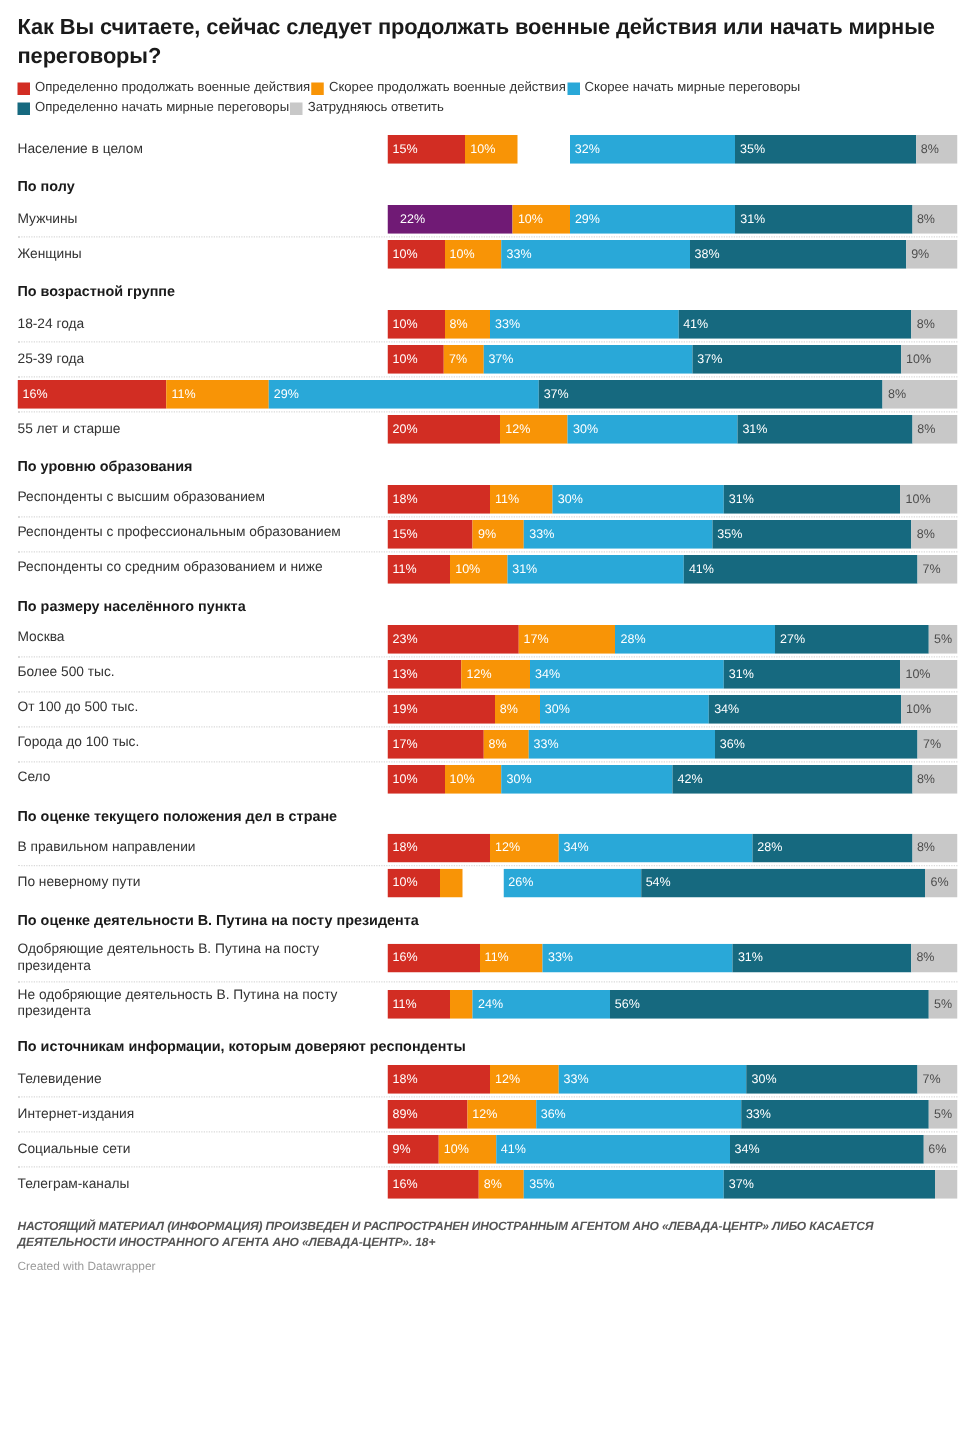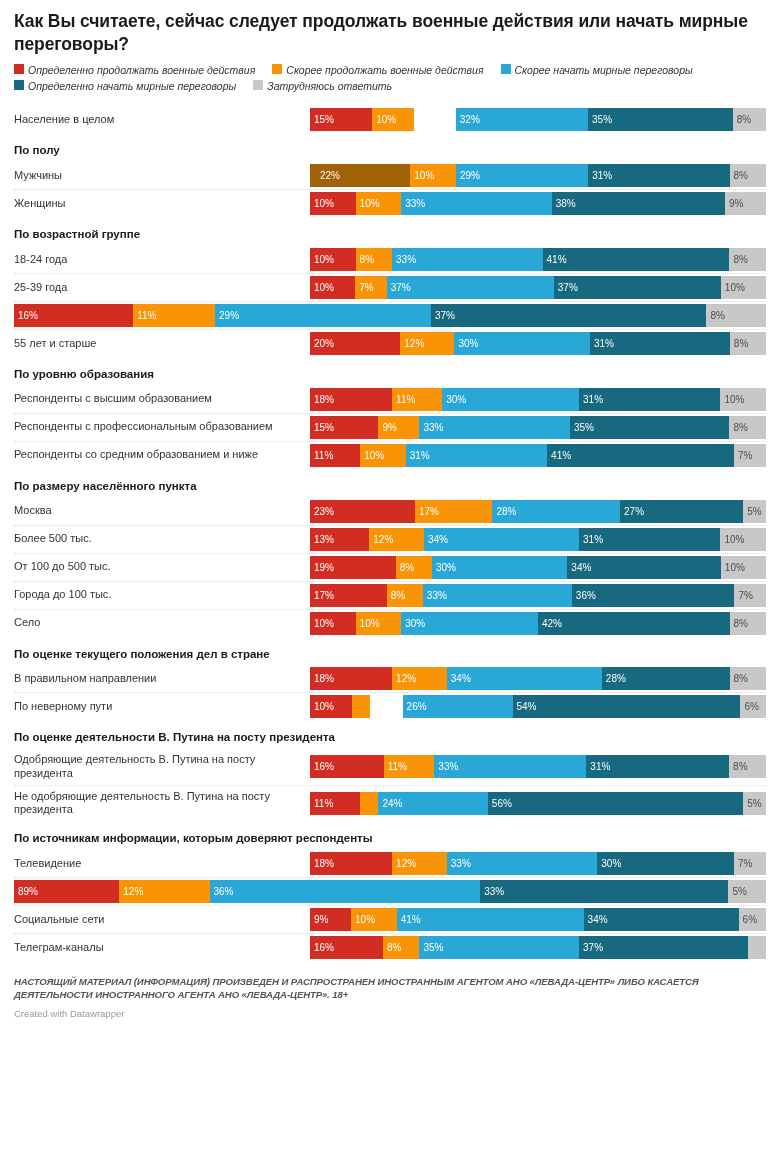--- a/index.html
+++ b/index.html
@@ -14,21 +14,21 @@
 
   
   .title{
     font-size:17.5px;font-weight:bold;line-height:1.32;color:#1a1a1a;
     letter-spacing:-0.1px;margin:0 0 8px 0;max-width:740px;
   }
   .subtitle{font-size:11.5px;color:#555555;margin:0 0 10px 0;line-height:1.3;}
 
   
   .legend{display:flex;flex-wrap:wrap;align-items:flex-start;margin:0 0 10px 0;max-width:760px;}
-  .legend-item{display:flex;align-items:flex-start;margin:0 17px 3px 0;font-style:italic;}
+  .legend-item{display:flex;align-items:center;margin:0 1px 3px 0;}
   .legend-swatch{width:10px;height:10px;display:inline-block;margin-right:4px;flex:0 0 auto;}
   .legend-label{font-size:10.5px;color:#333333;line-height:1.25;white-space:nowrap;}
 
   
   .chart{width:100%;}
   .group-head{
     font-size:11.5px;font-weight:bold;color:#1a1a1a;
     padding:11px 0 4px 0;line-height:1.2;
   }
   .row{display:flex;align-items:center;min-height:27px;position:relative;}
@@ -94,21 +94,21 @@
           <div class="seg" style="background: rgb(248, 148, 6); width: 10%;">10%</div>
           <div class="seg" style="background: rgb(41, 168, 216); width: 32%; margin-left: 42px;">32%</div>
           <div class="seg" style="background: rgb(22, 105, 127); width: 35%;">35%</div>
           <div class="seg gray" style="background: rgb(200, 200, 200); width: 8%;">8%</div>
         </div>
       </div>
       <div class="group-head">По полу</div>
       <div class="row">
         <div class="row-label">Мужчины</div>
         <div class="row-bar">
-          <div class="seg" style="background: #a16207; width: 22%; padding-left: 10px;">22%</div>
+          <div class="seg" style="background: #701a75; width: 22%; padding-left: 10px;">22%</div>
           <div class="seg" style="background: rgb(248, 148, 6); width: 10%;">10%</div>
           <div class="seg" style="background: rgb(41, 168, 216); width: 29%;">29%</div>
           <div class="seg" style="background: rgb(22, 105, 127); width: 31%;">31%</div>
           <div class="seg gray" style="background: rgb(200, 200, 200); width: 8%;">8%</div>
         </div>
       </div>
       <div class="row sep">
         <div class="row-label">Женщины</div>
         <div class="row-bar">
           <div class="seg" style="background: rgb(210, 45, 35); width: 10%;">10%</div>
@@ -287,20 +287,21 @@
         <div class="row-label">Телевидение</div>
         <div class="row-bar">
           <div class="seg" style="background: rgb(210, 45, 35); width: 18%;">18%</div>
           <div class="seg" style="background: rgb(248, 148, 6); width: 12%;">12%</div>
           <div class="seg" style="background: rgb(41, 168, 216); width: 33%;">33%</div>
           <div class="seg" style="background: rgb(22, 105, 127); width: 30%;">30%</div>
           <div class="seg gray" style="background: rgb(200, 200, 200); width: 7%;">7%</div>
         </div>
       </div>
       <div class="row sep">
+        <div class="row-label">Интернет-издания</div>
         <div class="row-bar">
           <div class="seg" style="background: rgb(210, 45, 35); width: 14%;">89%</div>
           <div class="seg" style="background: rgb(248, 148, 6); width: 12%;">12%</div>
           <div class="seg" style="background: rgb(41, 168, 216); width: 36%;">36%</div>
           <div class="seg" style="background: rgb(22, 105, 127); width: 33%;">33%</div>
           <div class="seg gray" style="background: rgb(200, 200, 200); width: 5%;">5%</div>
         </div>
       </div>
       <div class="row sep">
         <div class="row-label">Социальные сети</div>

